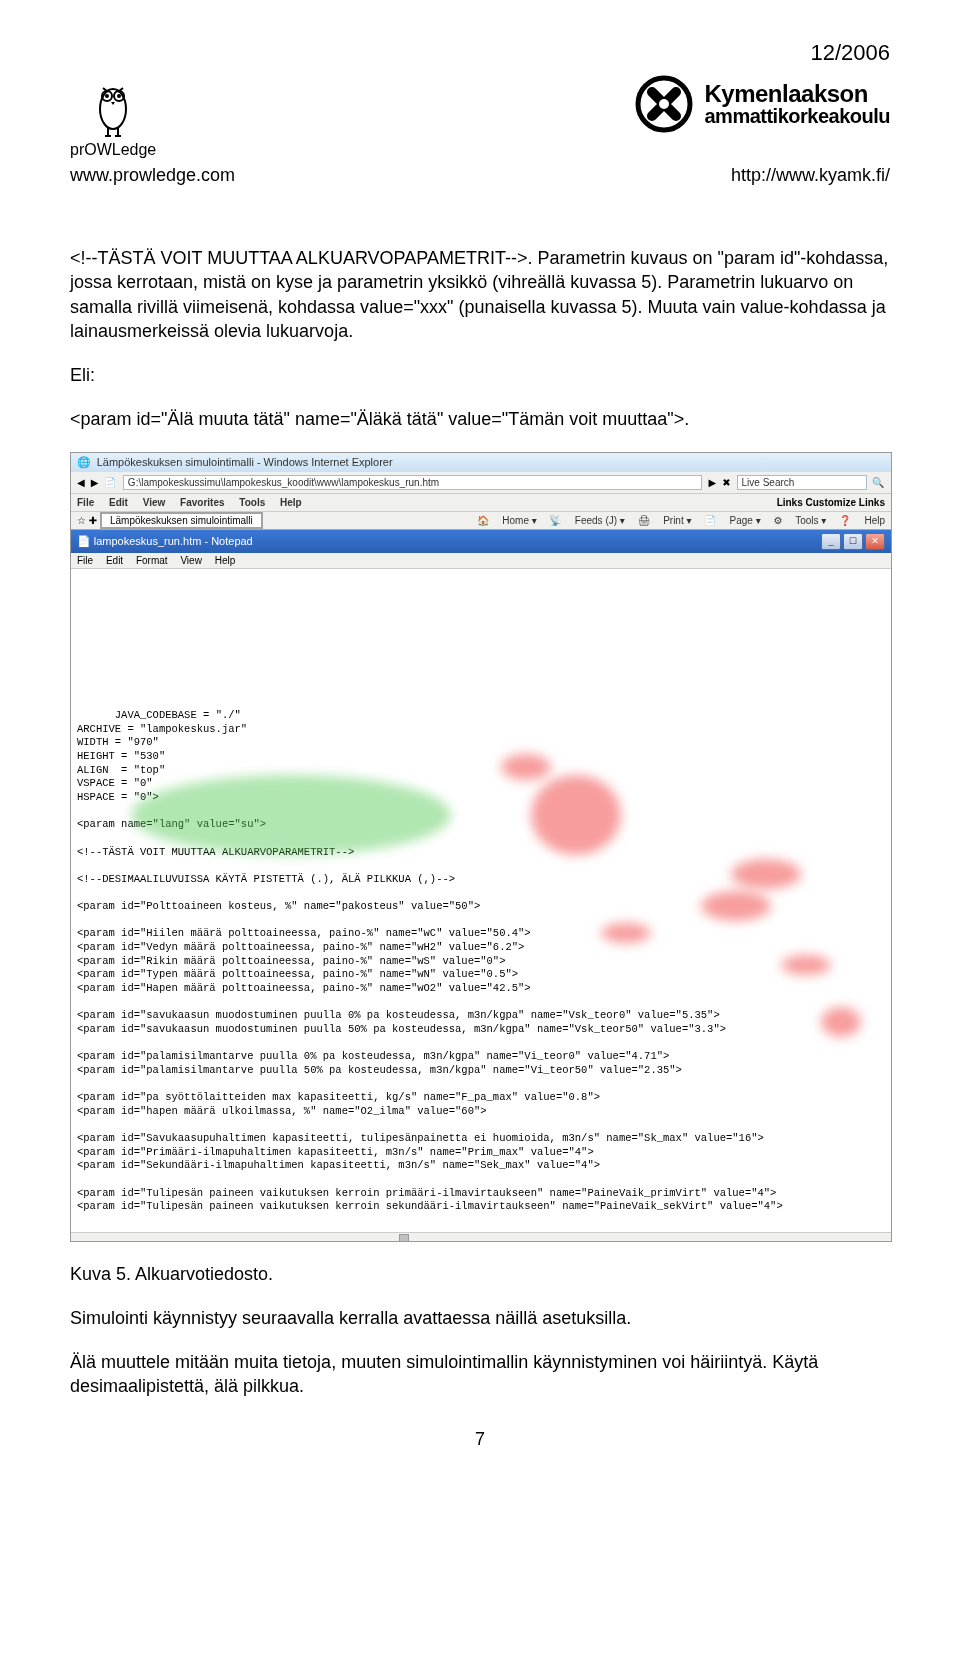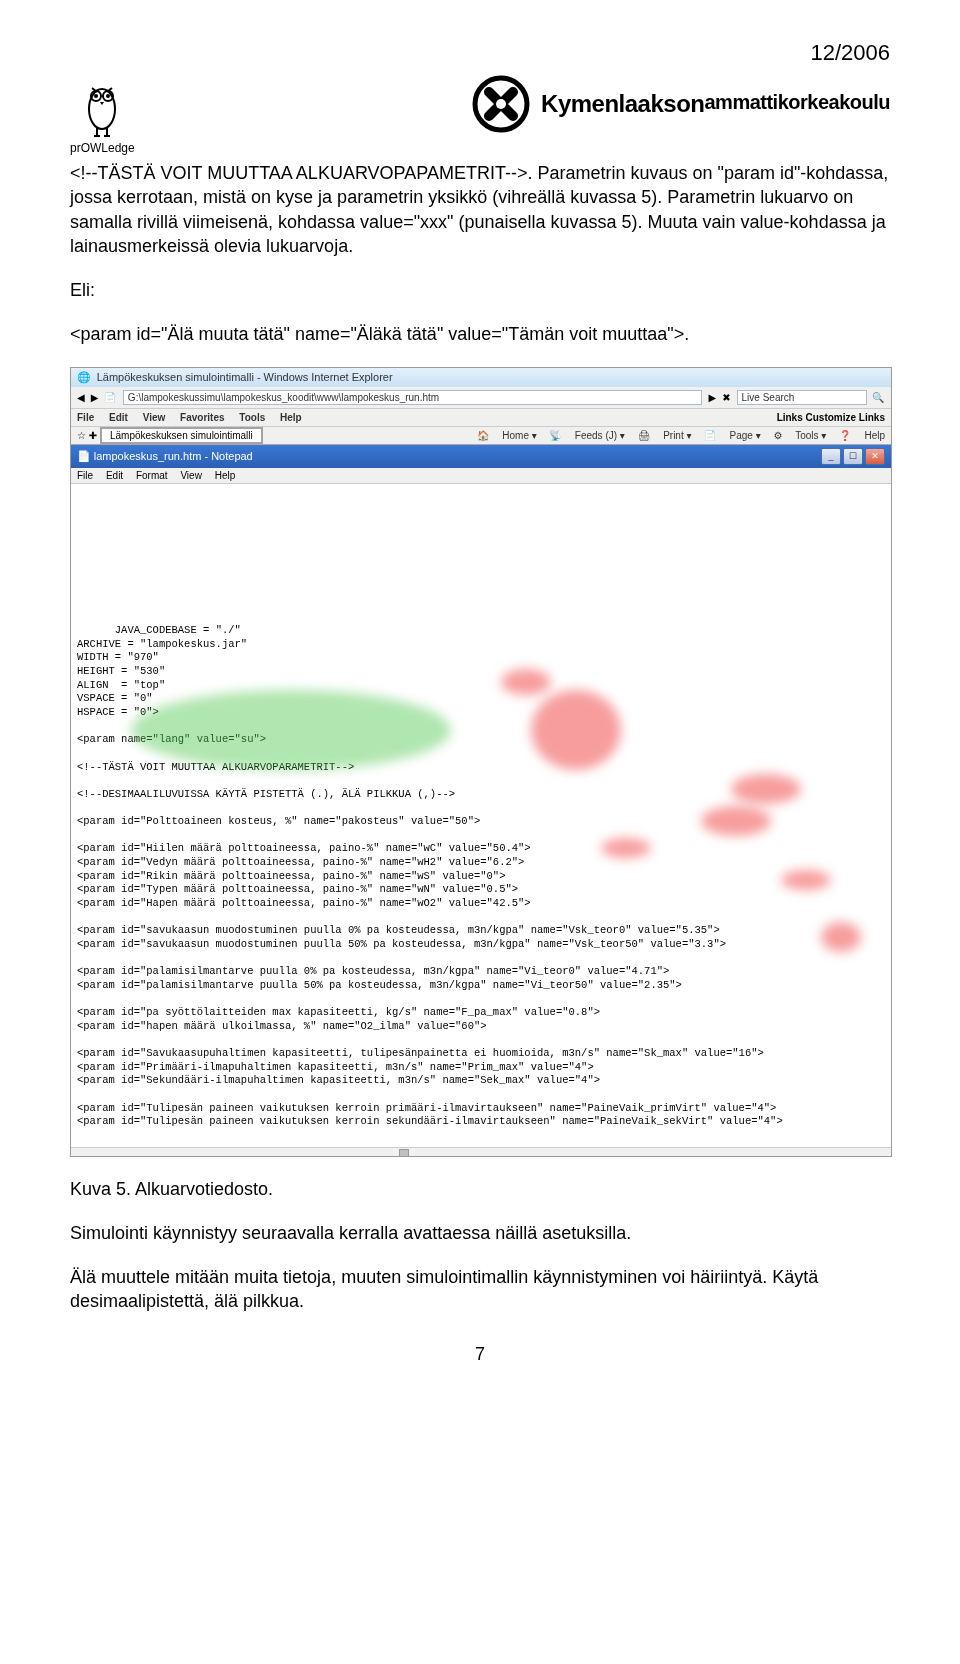--- a/index.html
+++ b/index.html
@@ -27,35 +27,35 @@
   .left-logo {
     display: flex;
     flex-direction: column;
     align-items: center;
   }
   .owl {
     width: 50px;
     height: 65px;
   }
   .prowledge-text {
-    font-size: 12px;
+    font-size: 16px;
     margin-top: 2px;
   }
   .right-logo {
     display: flex;
     align-items: center;
     gap: 10px;
   }
   .x-icon {
     width: 60px;
     height: 60px;
   }
   .kymen-text-wrap {
     display: flex;
-    flex-direction: row;
+    flex-direction: column;
     line-height: 1;
   }
   .kymen-top {
     font-size: 24px;
     font-weight: bold;
     letter-spacing: -0.5px;
   }
   .kymen-bottom {
     font-size: 20px;
     font-weight: bold;
@@ -238,20 +238,24 @@
         <path d="M18 18 L42 42 M42 18 L18 42" stroke="#000" stroke-width="10" stroke-linecap="round"></path>
         <circle cx="30" cy="30" r="5" fill="#fff"></circle>
       </svg>
       <div class="kymen-text-wrap">
         <div class="kymen-top">Kymenlaakson</div>
         <div class="kymen-bottom">ammattikorkeakoulu</div>
       </div>
     </div>
   </div>
 
+  <div class="url-row">
+    <span>www.prowledge.com</span>
+    <span>http://www.kyamk.fi/</span>
+  </div>
 
   <div class="body-text">
     <p>&lt;!--TÄSTÄ VOIT MUUTTAA ALKUARVOPAPAMETRIT--&gt;. Parametrin kuvaus on "param id"-kohdassa, jossa kerrotaan, mistä on kyse ja parametrin yksikkö (vihreällä kuvassa 5). Parametrin lukuarvo on samalla rivillä viimeisenä, kohdassa value="xxx" (punaisella kuvassa 5). Muuta vain value-kohdassa ja lainausmerkeissä olevia lukuarvoja.</p>
     <p>Eli:</p>
     <p>&lt;param id="Älä muuta tätä" name="Äläkä tätä" value="Tämän voit muuttaa"&gt;.</p>
   </div>
 
   <div class="screenshot">
     <div class="ie-title">
       <span>🌐</span>

